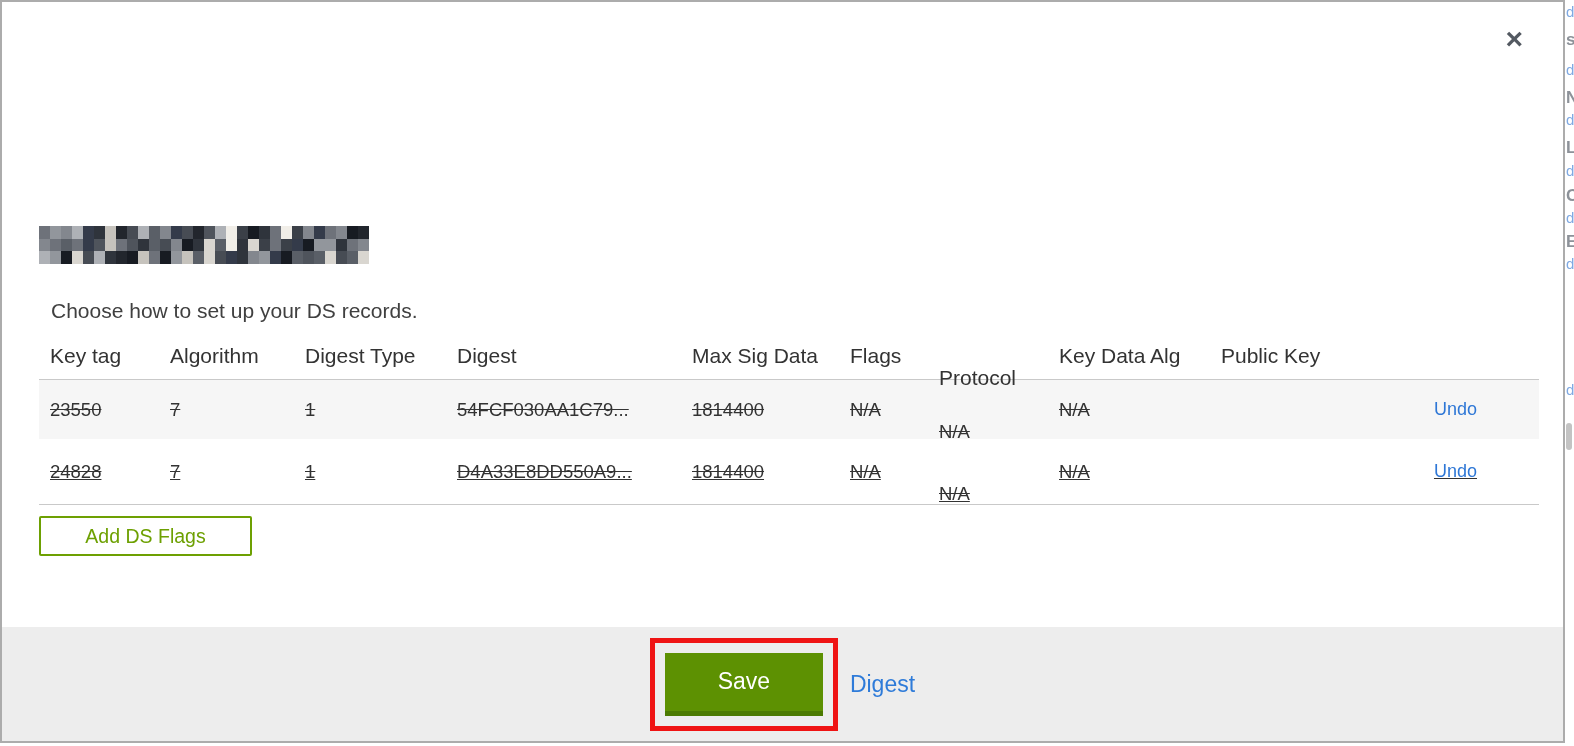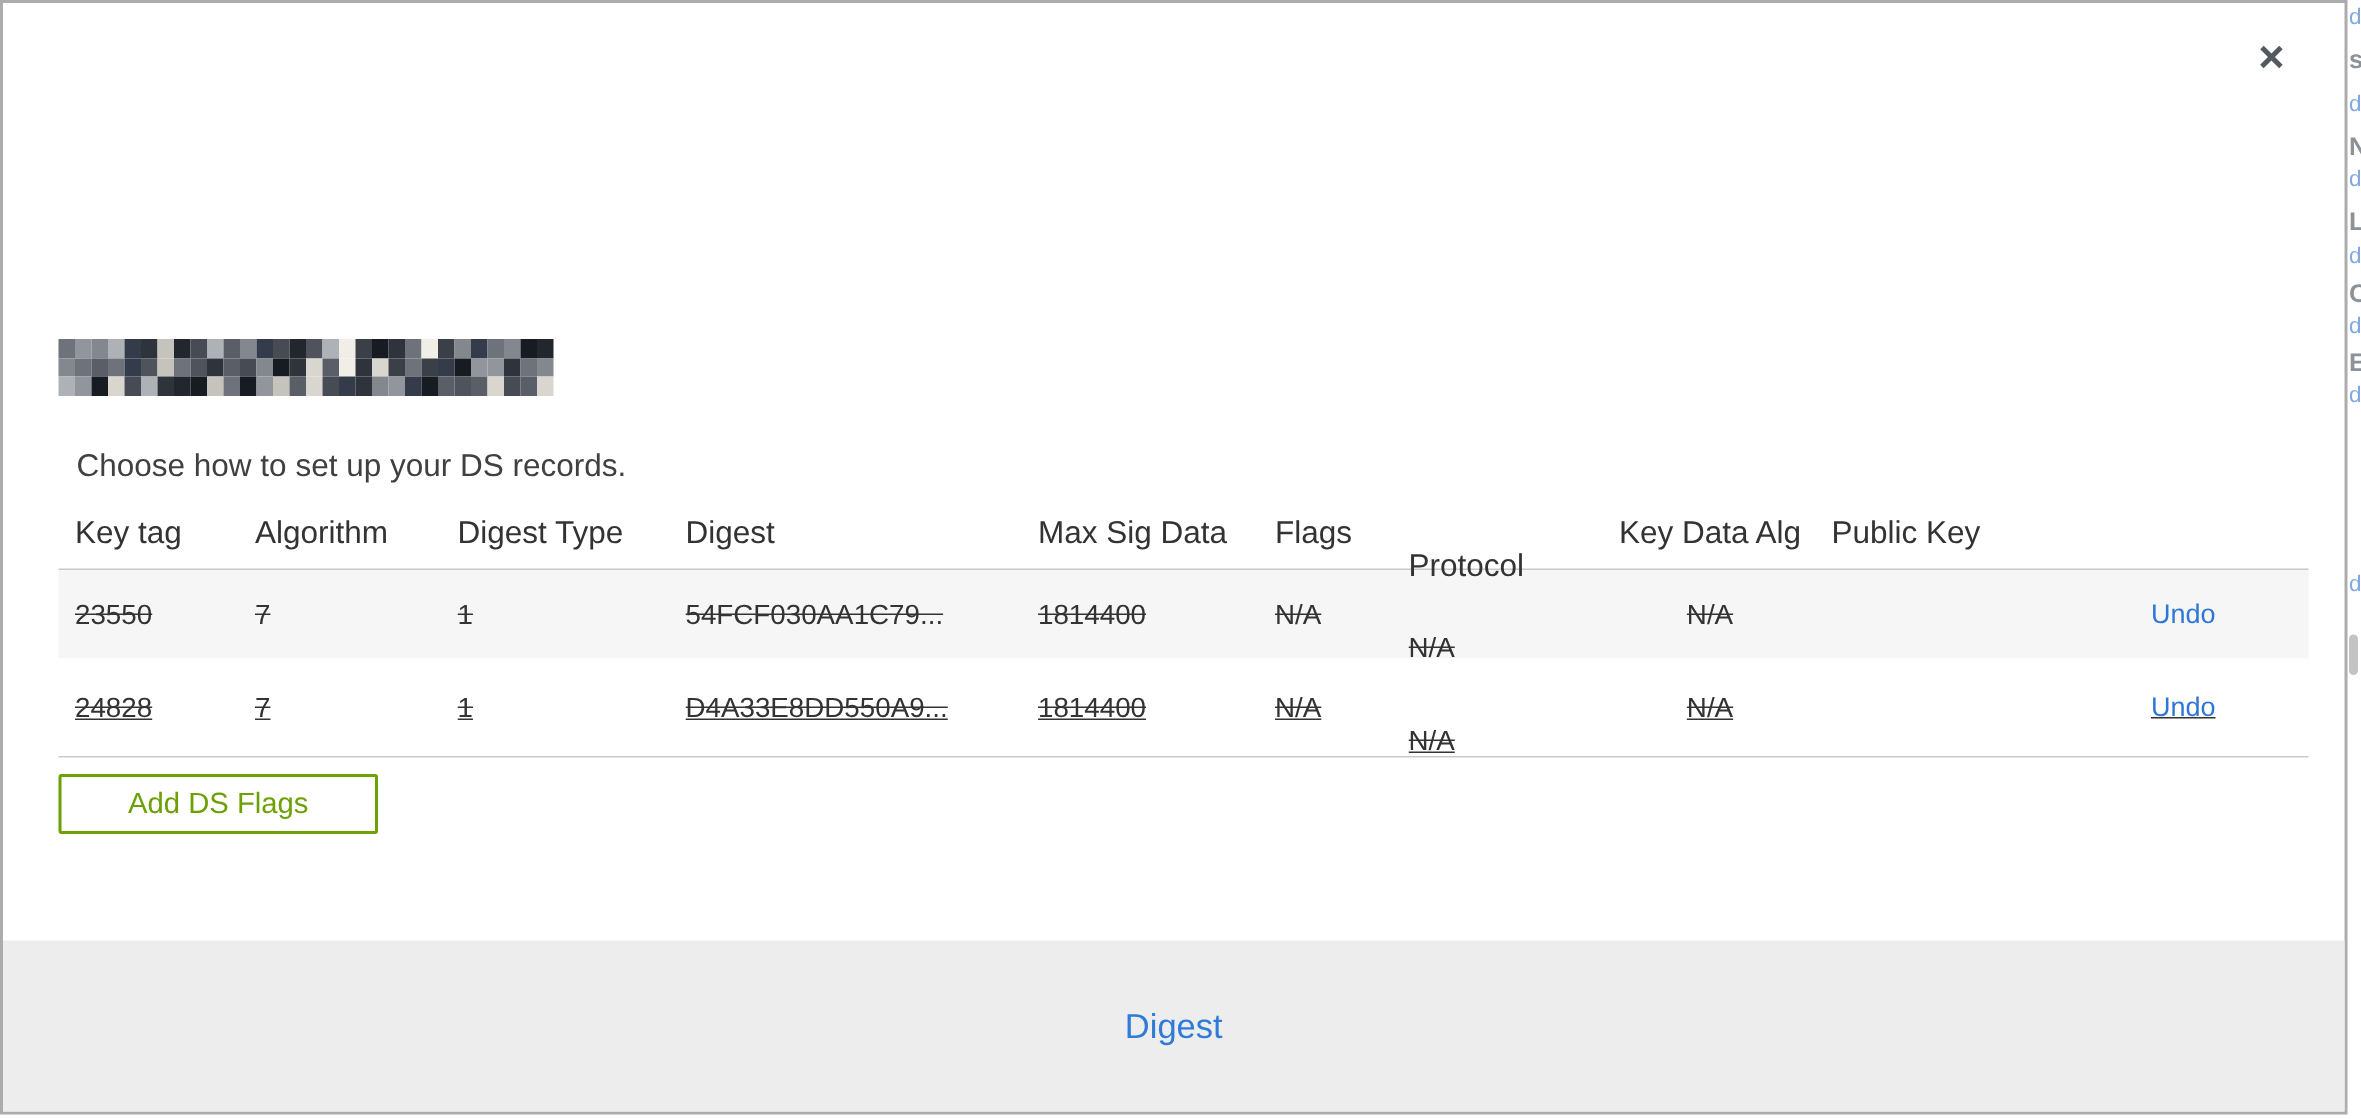--- a/index.html
+++ b/index.html
@@ -37,21 +37,21 @@
   .row-1 { background:#ffffff; height:65px;text-decoration:underline; }
   .rows-wrap { border-bottom:1px solid #c9c9c9; }
   .cell { flex-shrink:0; white-space:nowrap; overflow:hidden; }
   .c1 { width:131px; padding-left:11px; }
   .c2 { width:135px; }
   .c3 { width:152px; }
   .c4 { width:235px; }
   .c5 { width:158px; }
   .c6 { width:89px; }
   .c7 { width:120px;margin-top:45px; }
-  .c8 { width:162px;text-align:center; }
+  .c8 { width:162px; }
   .c9 { flex:1; }
   .c10 { width:174px; padding-right:62px; text-align:right; }
   .strike { text-decoration:line-through; }
   .undo { color:#2e77d6; cursor:pointer; font-size:18px; }
 
   .add-btn { position:absolute; left:37px; top:514px; width:213px; height:40px;
              background:#fff; border:2px solid #6da002; border-radius:2px;
              color:#6da002; font-size:19.5px; display:flex; align-items:center;
              justify-content:center; cursor:pointer; }
 
@@ -223,17 +223,20 @@
         <span class="cell c9 strike"></span>
         <span class="cell c10 undo">Undo</span>
       </div>
     </div>
   </div>
 
   <button class="add-btn">Add DS Flags</button>
 
   <div class="footer">
     <div class="footer-group">
+      <div class="red-box">
+        <button class="save-btn">Save</button>
+      </div>
       <span class="cancel">Digest</span>
     </div>
   </div>
 
 </div>
 
 </body></html>

